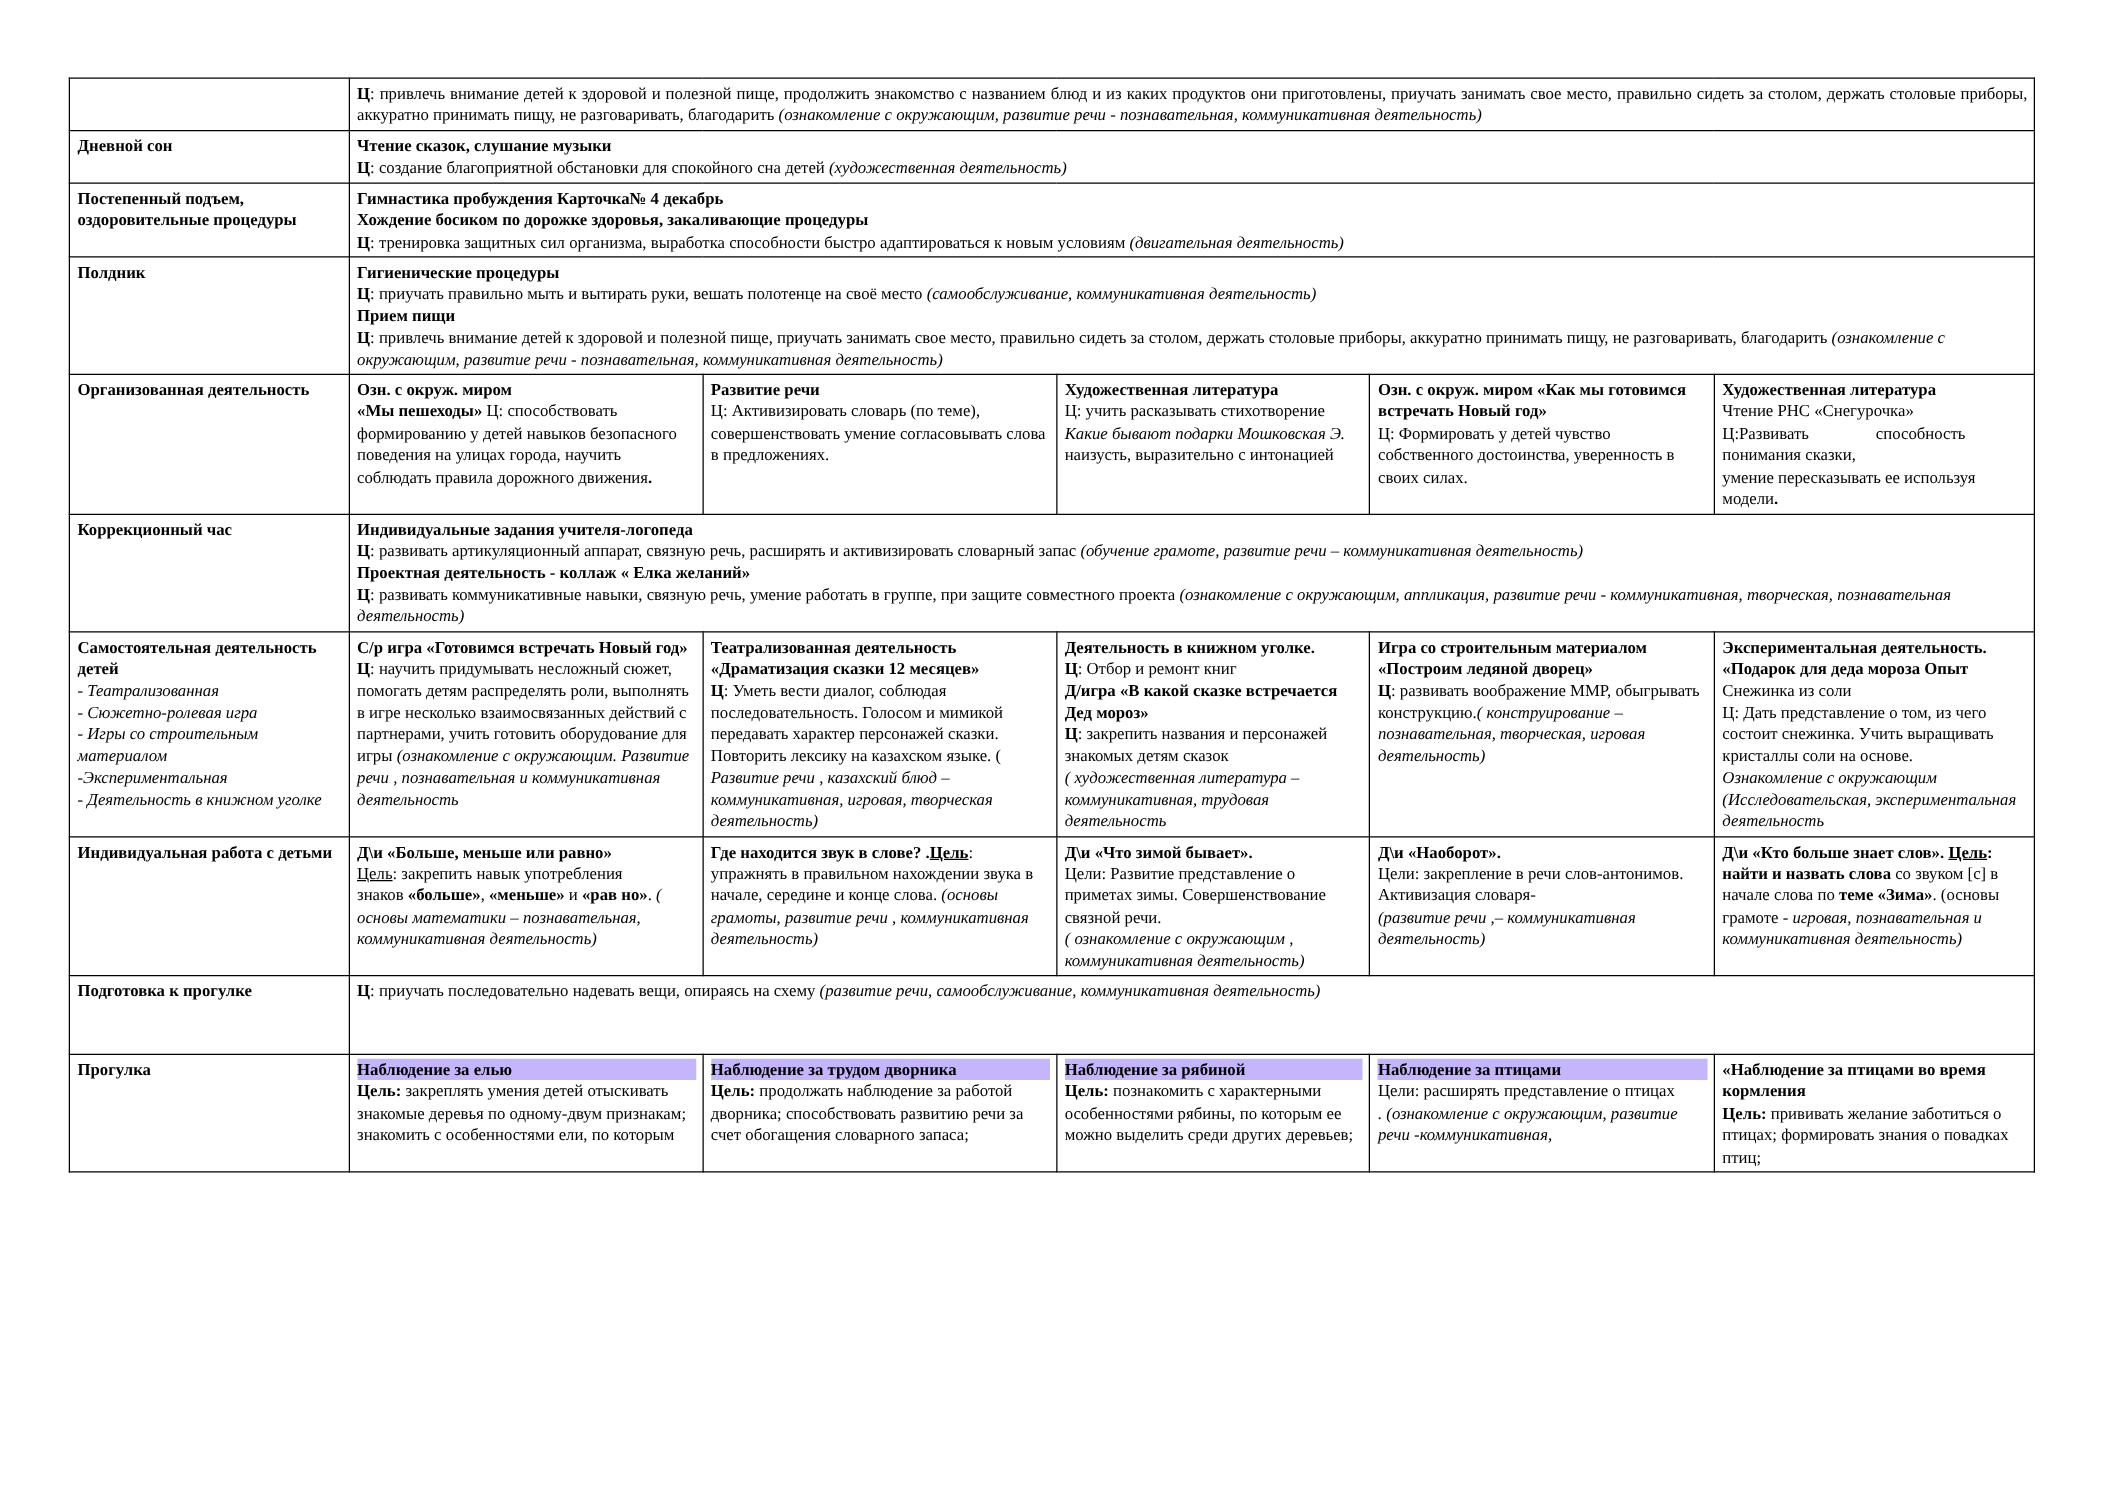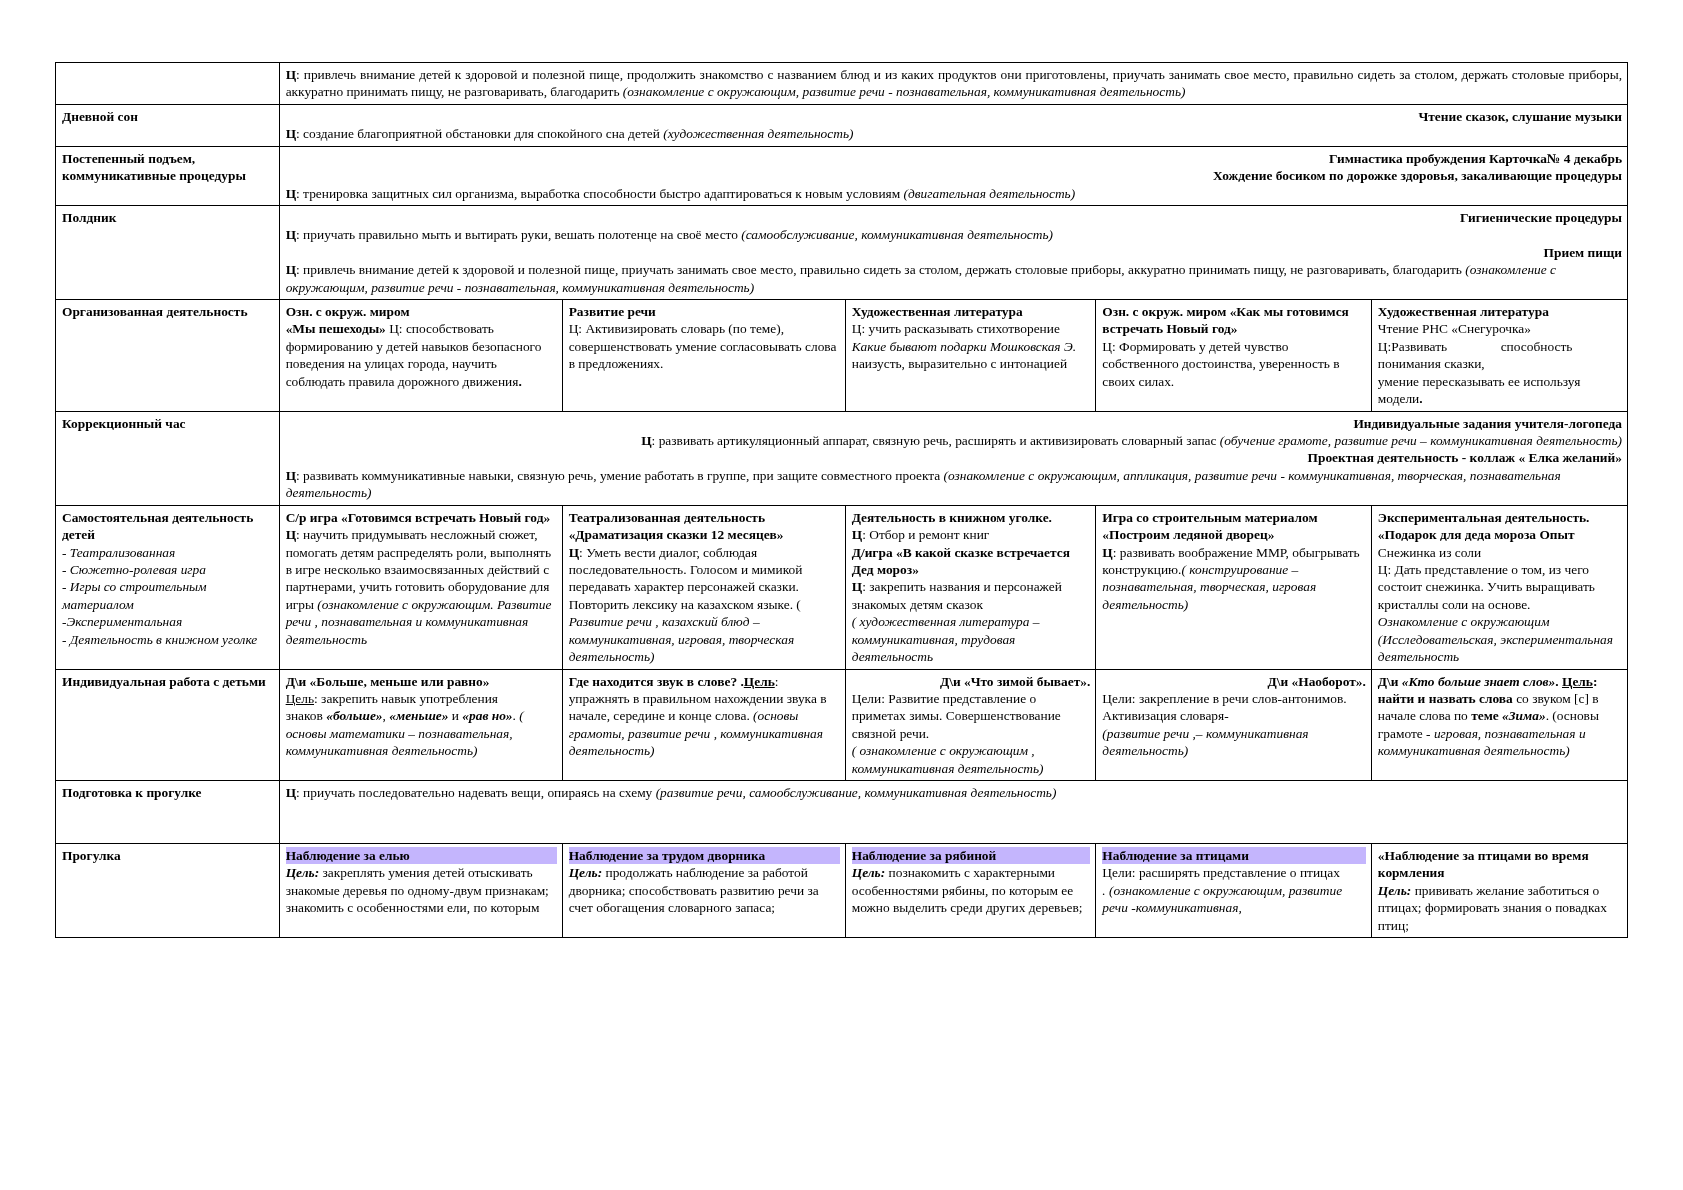--- a/index.html
+++ b/index.html
@@ -39,24 +39,24 @@
   col.c0 { width: 207px; }
   col.c1 { width: 262px; }
   col.c2 { width: 262px; }
   col.c3 { width: 232px; }
   col.c4 { width: 255px; }
   col.c5 { width: 237px; }
 
   .rowhead {
     font-weight: bold;
   }
-  .ctr { text-align: right; }
+  .ctr { text-align: left; }
   .b { font-weight: bold; }
   .i { font-style: italic; }
-  .bi { font-weight: bold; font-style: italic; }
+  .bi { font-weight: bold; }
   .u { text-decoration: underline; }
   .just { text-align: justify; }
   .p { margin: 0 0 0 0; }
   .gap { }
   .nowrap-ts { white-space: pre-wrap; }
   .hl { background: #c4b5fd; }
   .tall1 { height: 56px; }
 </style>
 </head>
 <body>
@@ -86,21 +86,21 @@
         <td class="rowhead">Дневной сон</td>
         <td colspan="5">
           <div class="p ctr b">Чтение сказок, слушание музыки</div>
           <div class="p">
             <span class="b">Ц</span><span>: создание благоприятной обстановки  для спокойного сна детей </span><span class="i">(художественная  деятельность)</span>
           </div>
         </td>
       </tr>
 
       <tr>
-        <td class="rowhead">Постепенный подъем, коммуникативные процедуры</td>
+        <td class="rowhead">Постепенный подъем, оздоровительные процедуры</td>
         <td colspan="5">
           <div class="p ctr b">Гимнастика пробуждения Карточка№ 4 декабрь</div>
           <div class="p ctr b">Хождение босиком по дорожке здоровья, закаливающие процедуры</div>
           <div class="p">
             <span class="b">Ц</span><span>: тренировка защитных сил организма, выработка способности быстро адаптироваться к новым условиям </span><span class="i">(двигательная деятельность)</span>
           </div>
         </td>
       </tr>
 
       <tr>

